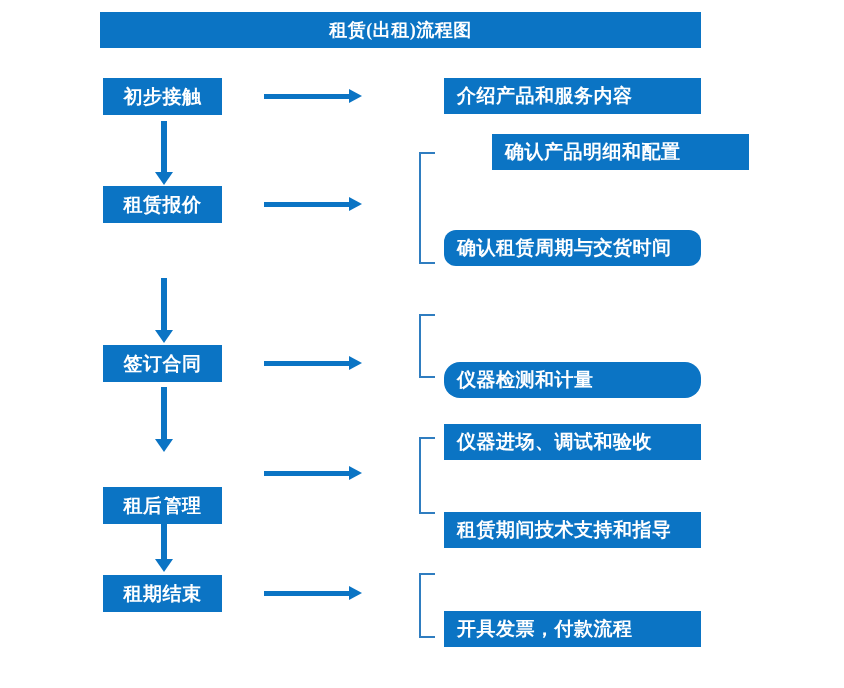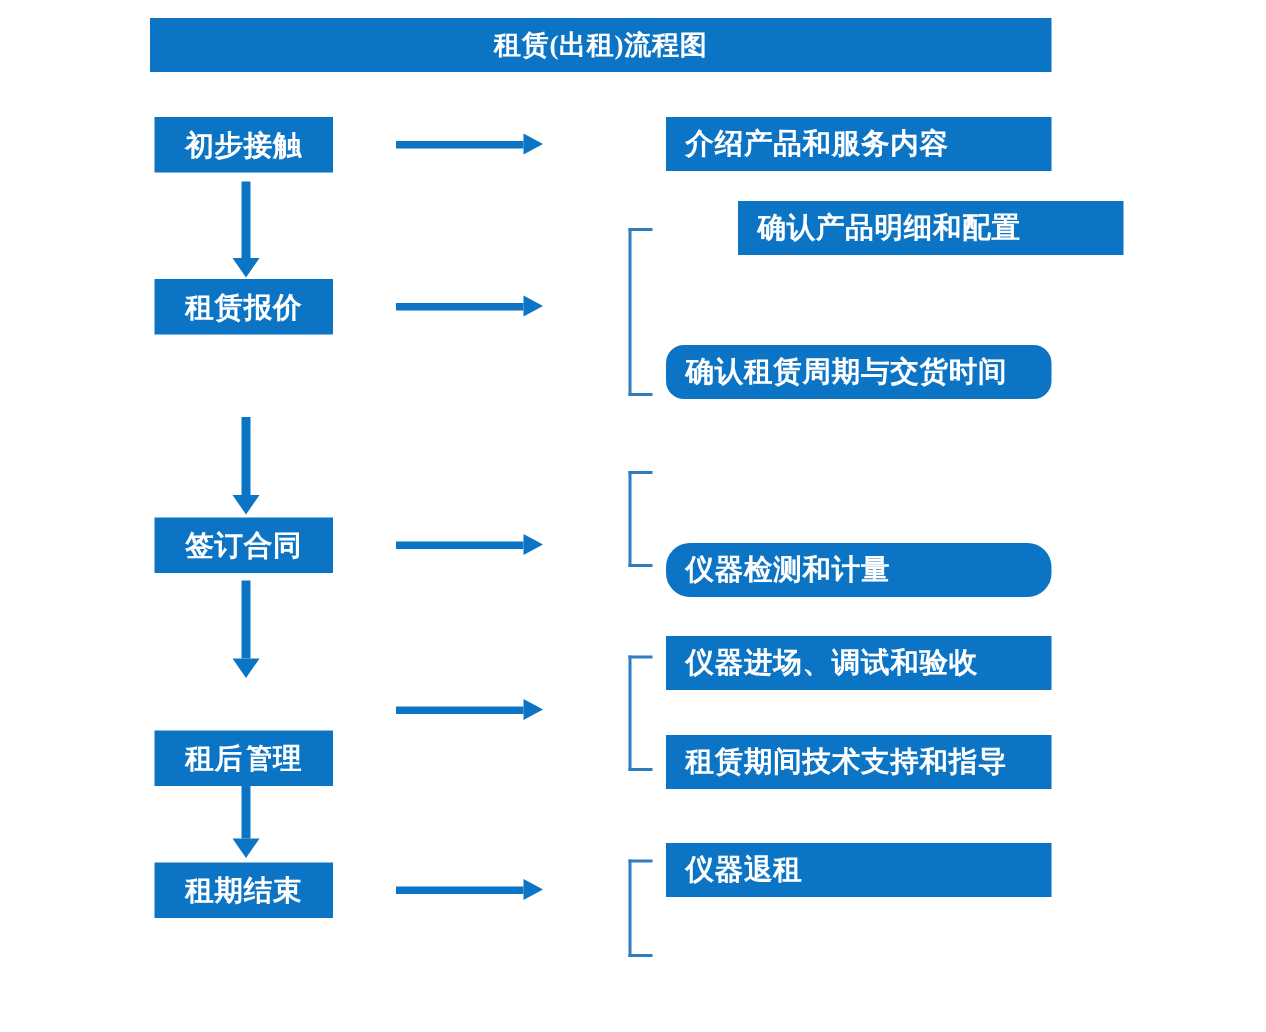--- a/index.html
+++ b/index.html
@@ -193,18 +193,18 @@
   <div class="box box-detail" style="top:134px;margin-left:48px;">确认产品明细和配置</div>
 
 
   <div class="box box-detail" style="top:230px;border-radius:12px;">确认租赁周期与交货时间</div>
 
 
   <div class="box box-detail" style="top:362px;border-radius:16px;">仪器检测和计量</div>
 
   <div class="box box-detail" style="top:424px;">仪器进场、调试和验收</div>
 
-  <div class="box box-detail" style="top:490px;text-align:center;">租赁期间技术支持和指导</div>
-
-  <div class="box box-detail" style="top:562px;">仪器退租</div>
-
+  <div class="box box-detail" style="top:512px;text-align:center;">租赁期间技术支持和指导</div>
+
+
+  <div class="box box-detail" style="top:611px;">开具发票，付款流程</div>
 
 </div>
 
 </body></html>

